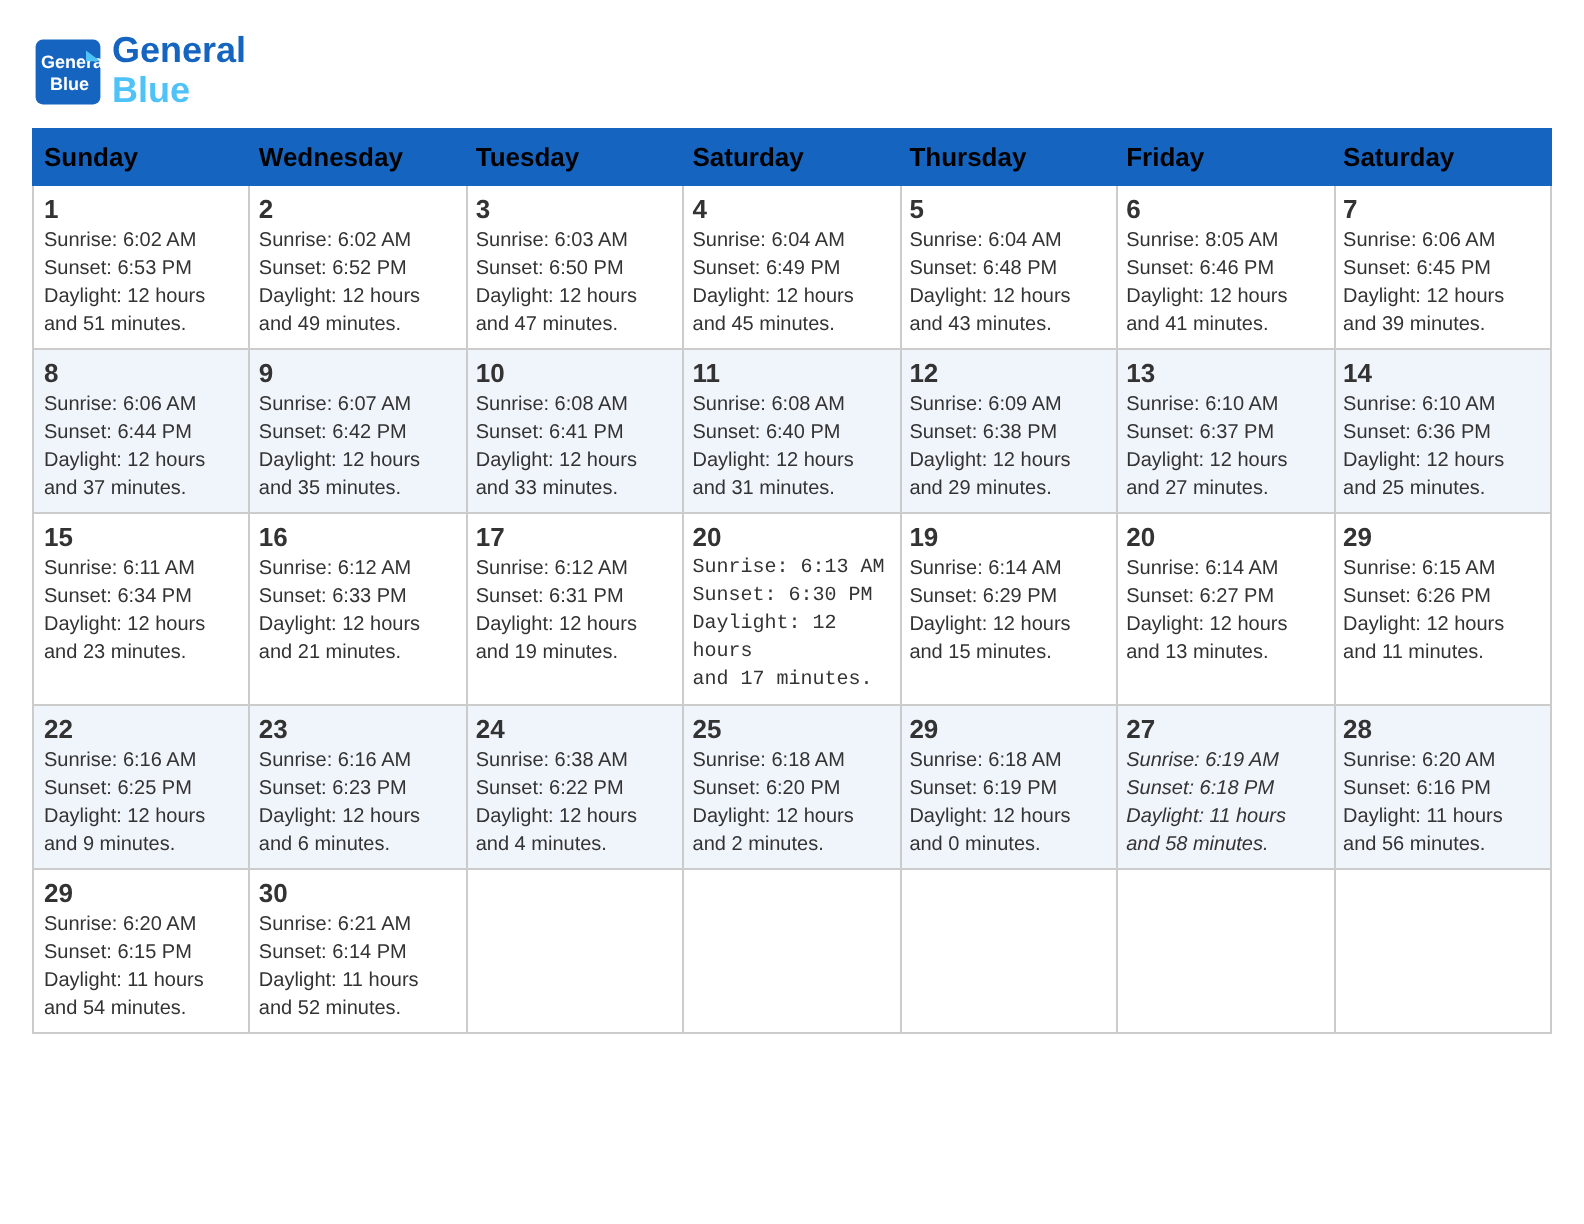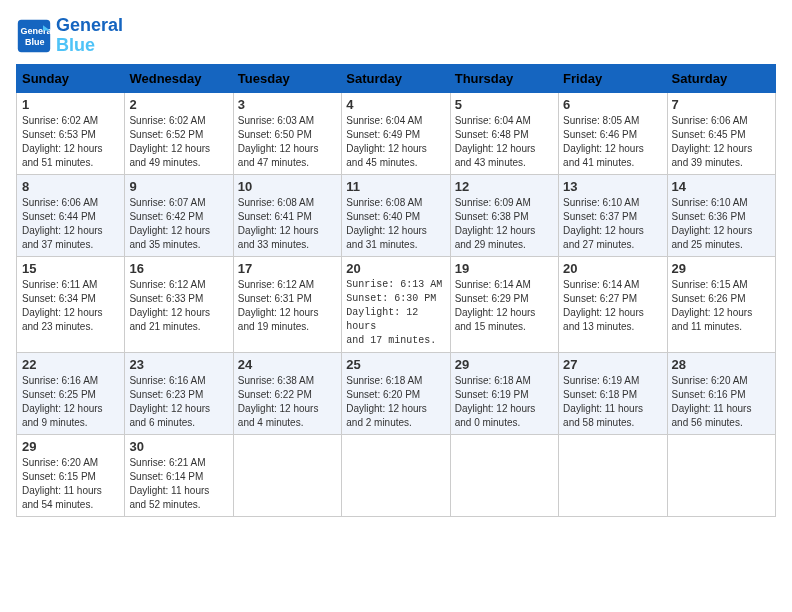--- a/index.html
+++ b/index.html
@@ -309,21 +309,21 @@
         </td>
         <td>
           <span class="day-num">29</span>
           <div class="day-info" style="white-space: pre-line;">Sunrise: 6:18 AM
 Sunset: 6:19 PM
 Daylight: 12 hours
 and 0 minutes.</div>
         </td>
         <td>
           <span class="day-num">27</span>
-          <div class="day-info" style="white-space: pre-line;">Sunrise: 6:19 AM
+          <div class="day-info" style="white-space: pre-line; font-style: italic;">Sunrise: 6:19 AM
 Sunset: 6:18 PM
 Daylight: 11 hours
 and 58 minutes.</div>
         </td>
         <td>
           <span class="day-num">28</span>
           <div class="day-info" style="white-space: pre-line;">Sunrise: 6:20 AM
 Sunset: 6:16 PM
 Daylight: 11 hours
 and 56 minutes.</div>

